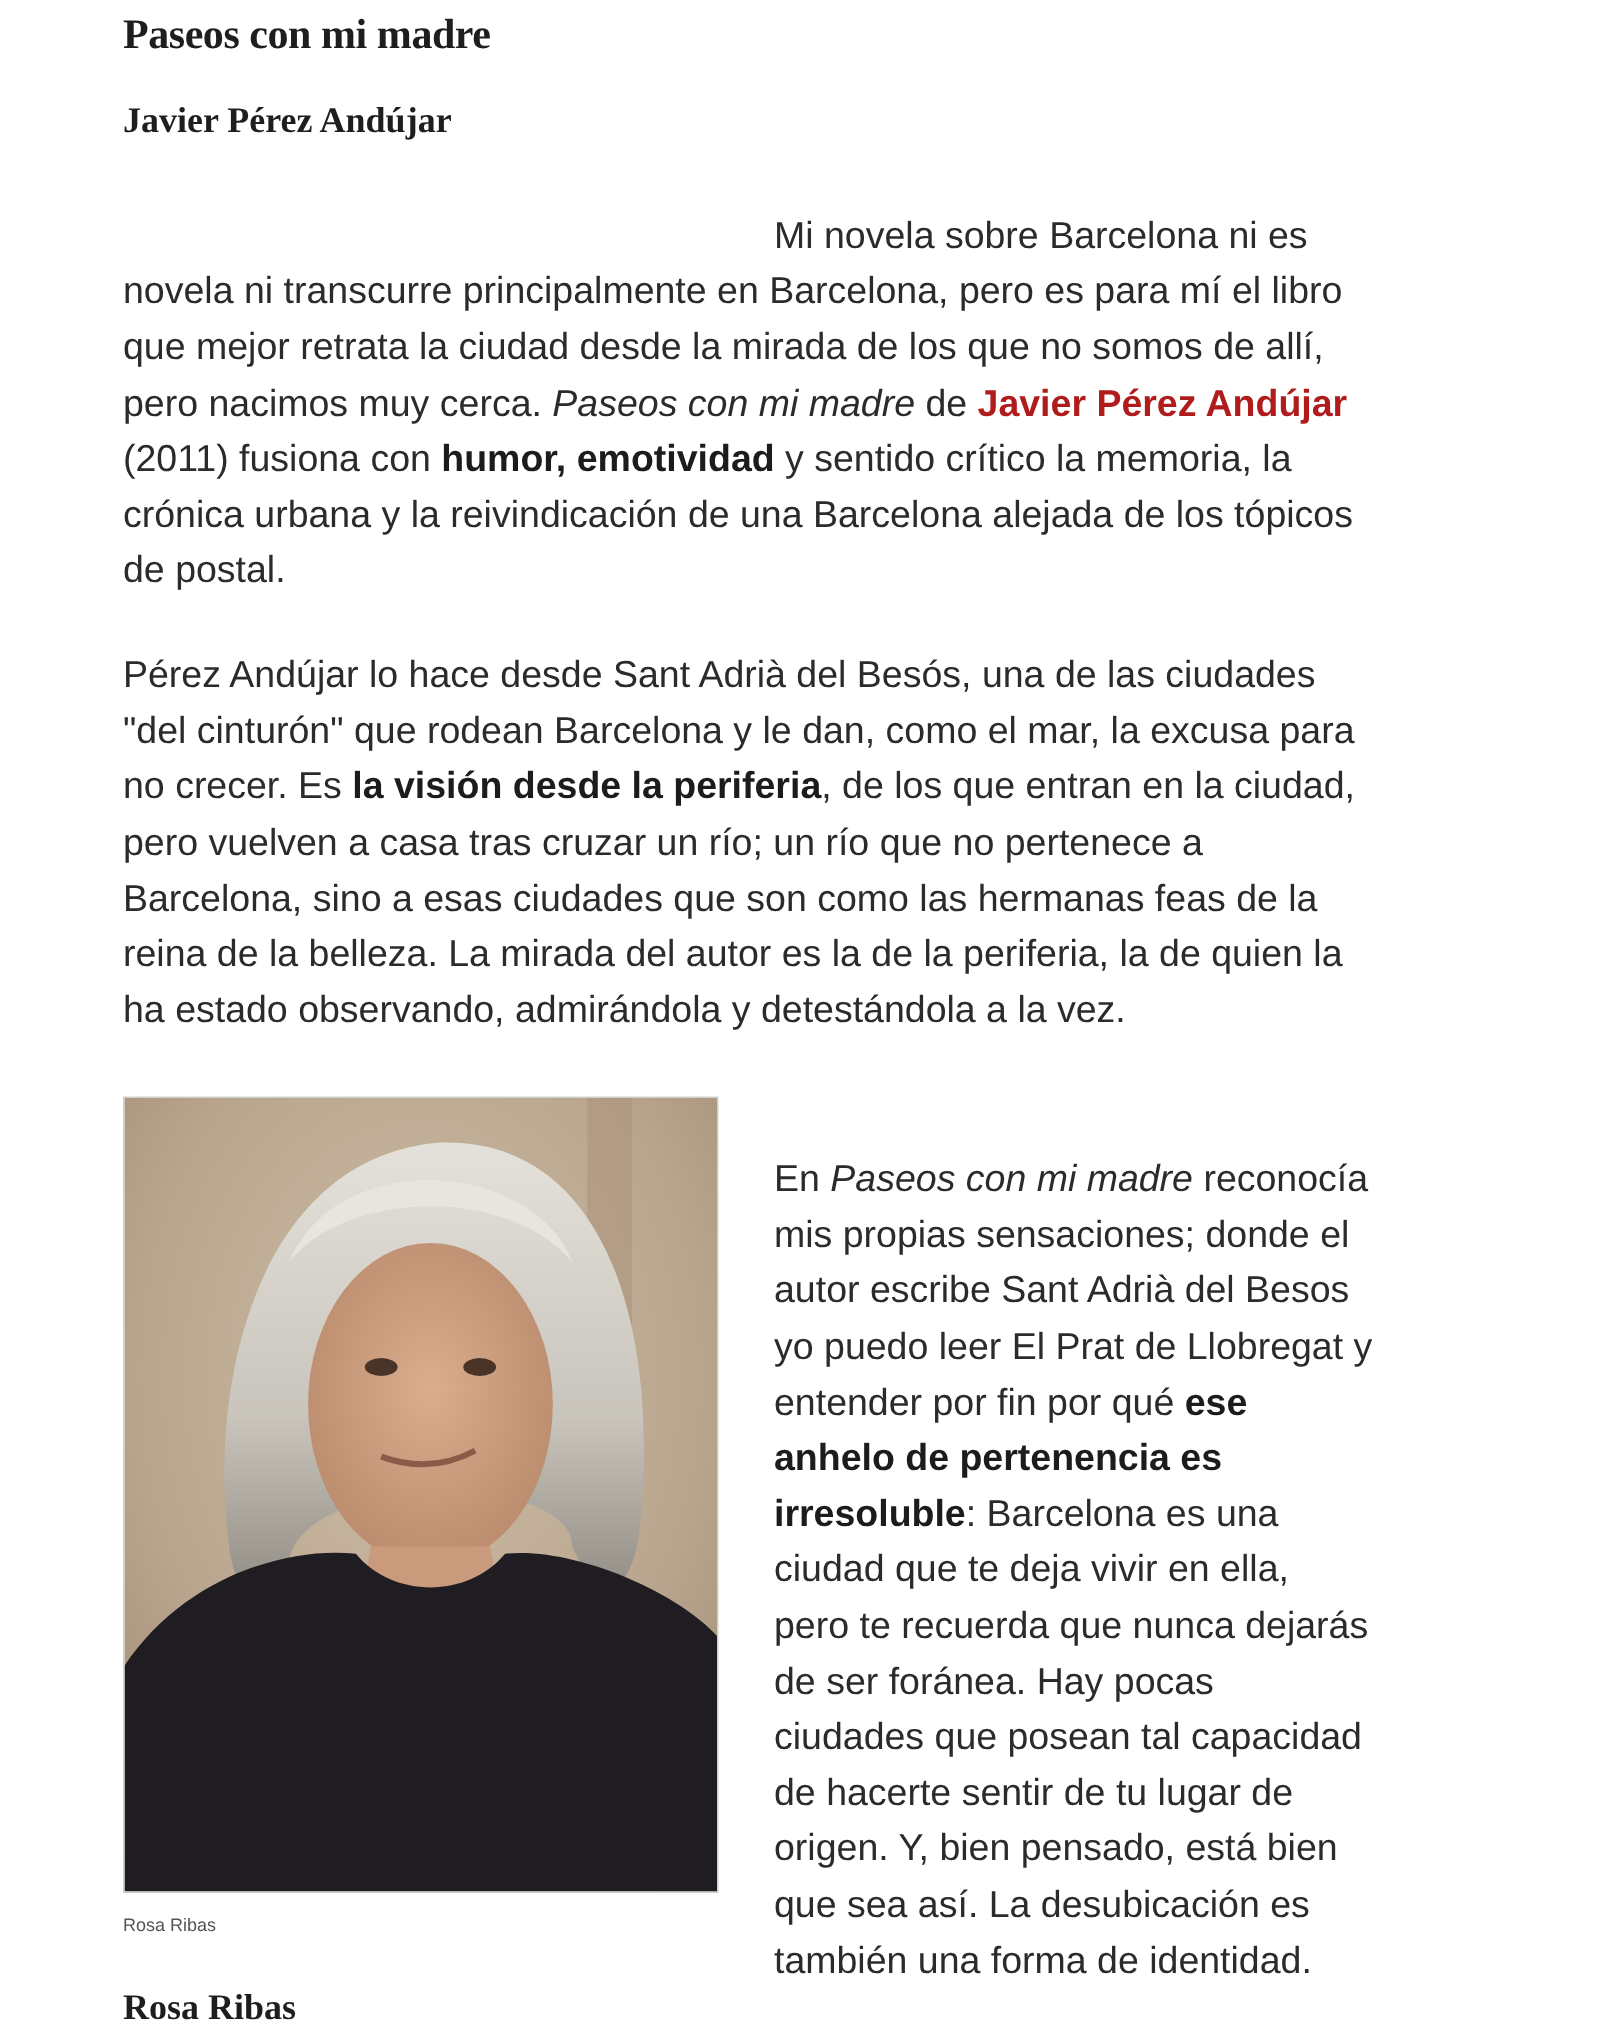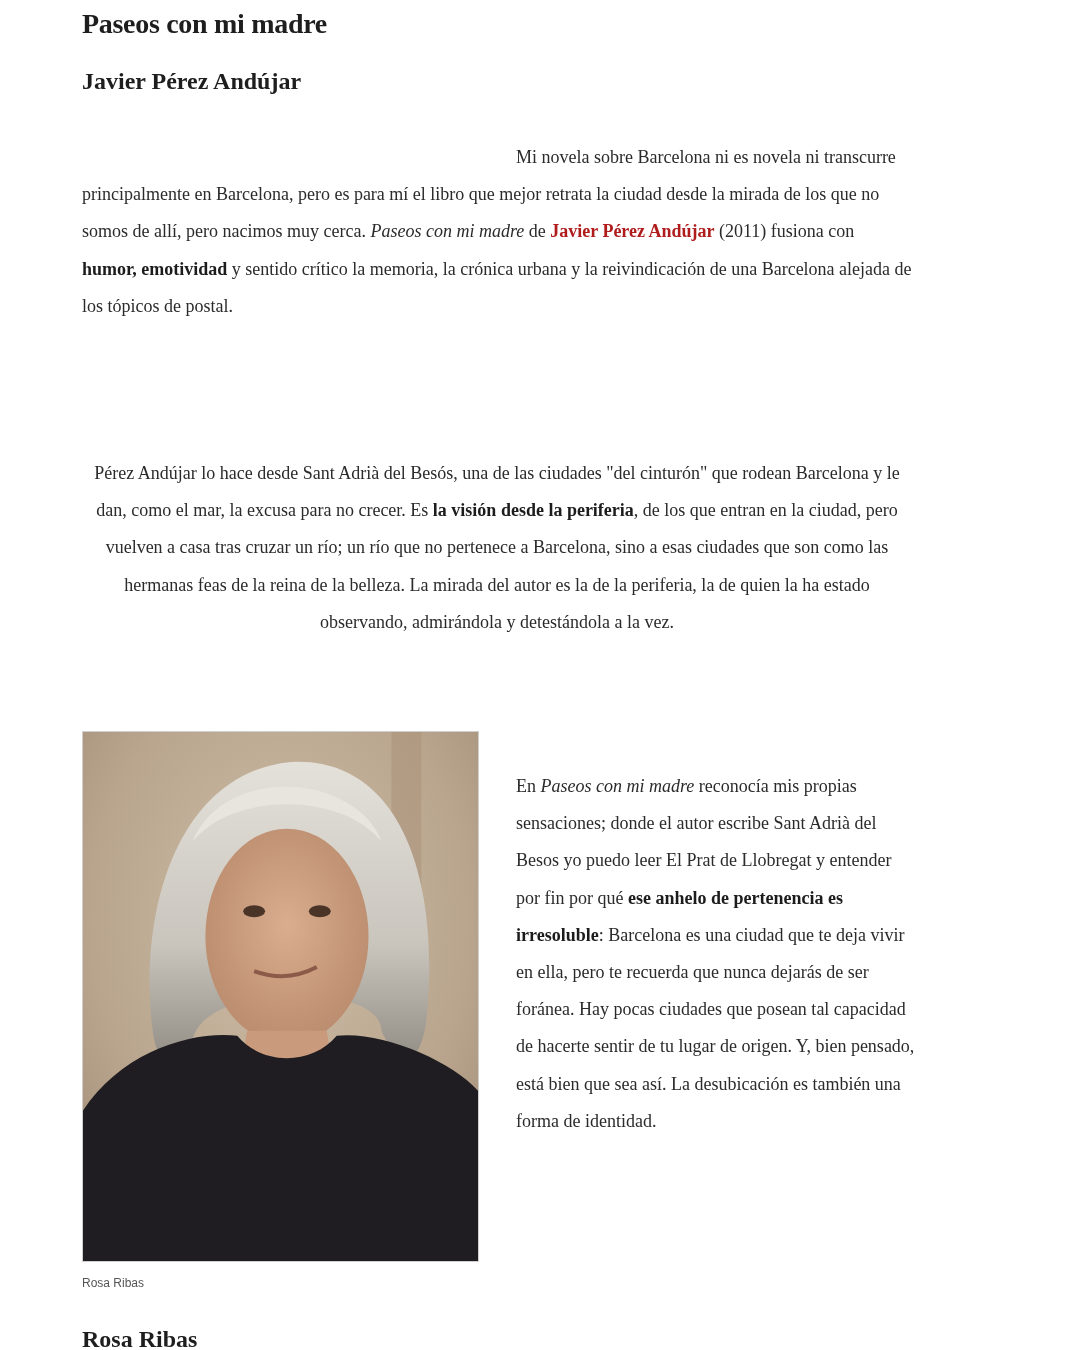--- a/index.html
+++ b/index.html
@@ -41,34 +41,33 @@
       font-family: "Liberation Serif", "DejaVu Serif", serif;
       font-weight: bold;
       font-size: 24px;
       color: #1e1e1e;
       white-space: nowrap;
     }
     .para {
       position: absolute;
       left: 0;
       margin: 0;
-      font-family: Liberation Serif, serif;
-      font-size: 18px;
+      font-family: Liberation Sans, sans-serif;
+      font-size: 25px;
       line-height: 37.2px;
       color: #2b2b2b;
     }
     .para1 {
       top: 139px;
       width: 830px;
       text-indent: 434px;
     }
     .para2 {
-      top: 455px;
+      top: 432px;
       width: 830px;
-      text-align: center;
     }
     .para3 {
       left: 434px;
       top: 732px;
       width: 400px;
       margin-top: 36px;
     }
     .para b { font-weight: bold; color: #1c1c1c; }
     .para i { font-style: italic; }
     .author-link {

